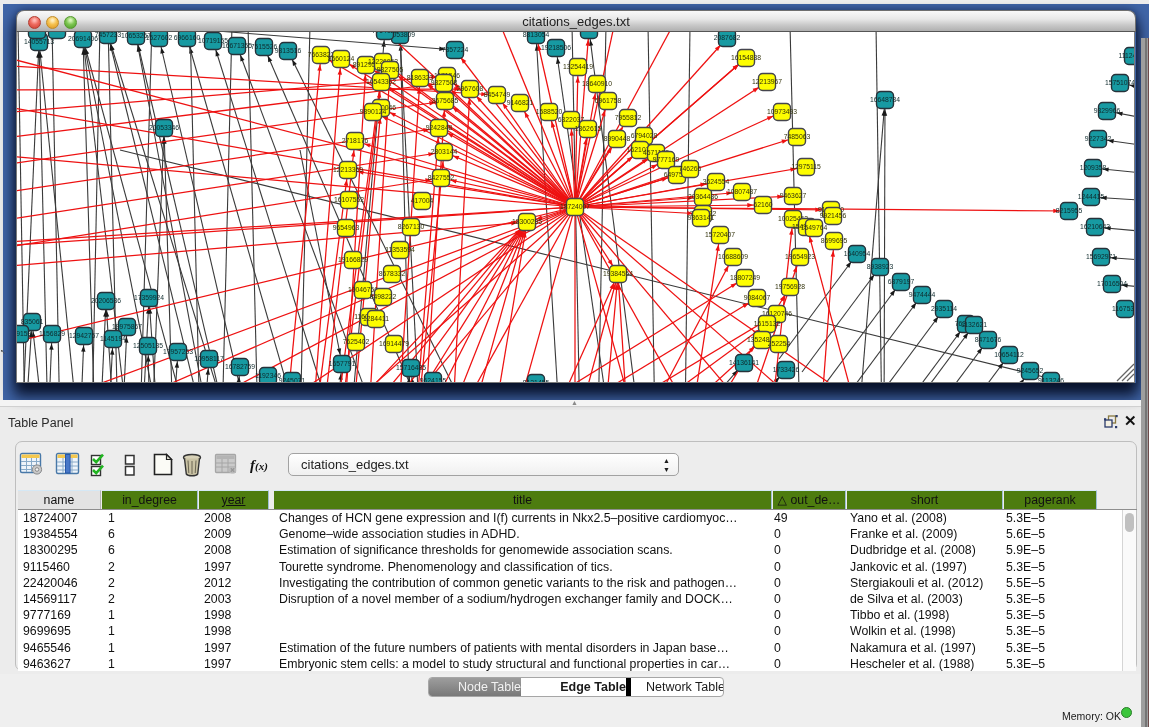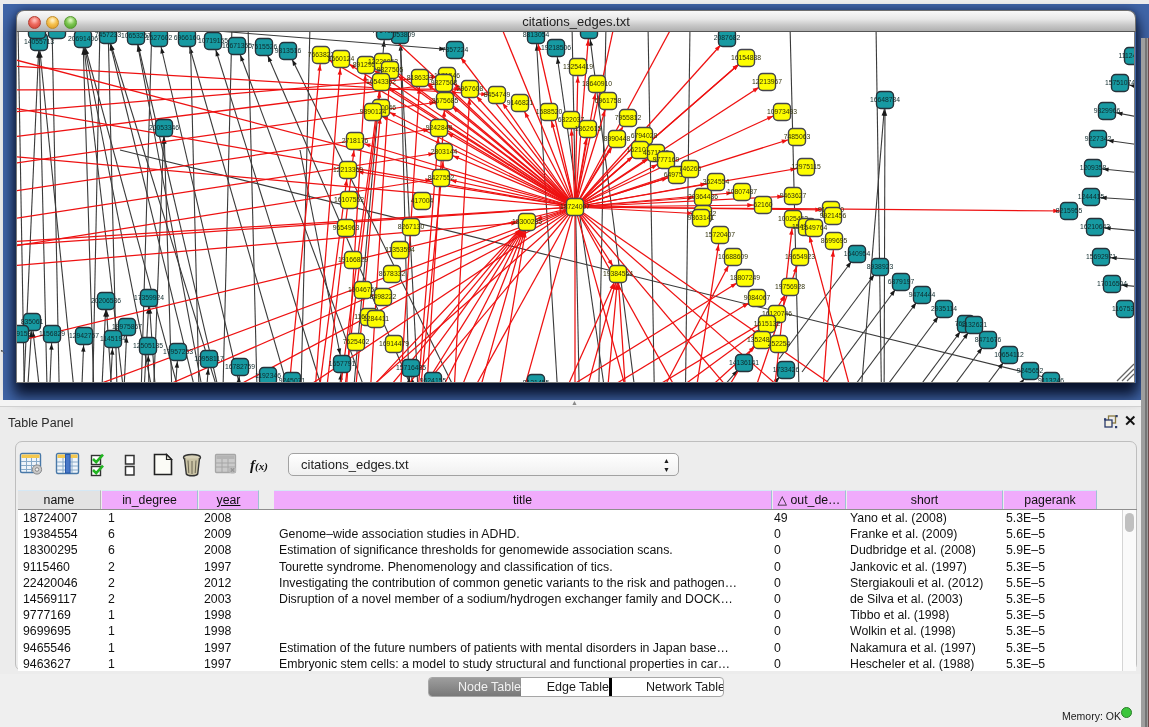--- a/index.html
+++ b/index.html
@@ -29,41 +29,41 @@
 #tpfloat { position:absolute; left:1104px; top:5px; width:14px; height:14px; }
 #tpclose { position:absolute; left:1124px; top:2px; font-size:15px; font-weight:bold; color:#111; }
 #container { position:absolute; left:15px; top:31px; width:1122px; height:230px;
   background:#ededed; border:1px solid #bebebe; border-radius:7px; }
 #belowc { position:absolute; left:0; top:264px; width:1149px; height:56px; background:#efefef;}
 #toolbar { position:absolute; left:0; top:10px; width:100%; height:28px; }
 #combo { position:absolute; left:272px; top:1px; width:391px; height:23px; background:linear-gradient(#ffffff,#f0f0f0);
   border:1px solid #a2a2a2; border-radius:5px; font-size:13px; color:#222; line-height:21px; padding-left:12px; }
 #combo .arr { position:absolute; right:8px; top:3px; font-size:7px; color:#1a1a1a; line-height:8.5px; }
 #thead { position:absolute; left:2px; top:48px; width:1104px; height:20px; font-size:12.3px; color:#111; }
-#thead .h { position:absolute; top:0; height:19px; background:#f0abfc; border-right:1px solid #9fc0d4; border-top:1px solid #d5e8f5; text-align:center; line-height:19px; }
+#thead .h { position:absolute; top:0; height:19px; background:#4d7c0f; border-right:1px solid #9fc0d4; border-top:1px solid #d5e8f5; text-align:center; line-height:19px; }
 #thead .hg { background:#e3e3e3; border-right:1px solid #b5b5b5; }
 #theadline { position:absolute; left:2px; top:67px; width:1119px; height:1px; background:#8e8e8e; }
 #tbody { position:absolute; left:2px; top:68px; width:1104px; height:161px; background:#fff; overflow:hidden;
   font-size:12.3px; color:#111; }
 .tr { position:absolute; left:0; width:1104px; height:16.2px; line-height:16.2px; white-space:nowrap; }
 .tr span { position:absolute; overflow:hidden; }
 .c0 { left:5px; width:80px; }
 .c1 { left:90px; width:80px; }
 .c2 { left:186px; width:70px; }
 .c3 { left:261px; width:494px; }
 .c4 { left:756px; width:68px; }
 .c5 { left:832px; width:155px; }
 .c6 { left:988px; width:92px; }
 #vscroll { position:absolute; left:1106px; top:68px; width:14px; height:161px; background:#fafafa; border-left:1px solid #d5d5d5;}
 #vthumb { position:absolute; left:2px; top:3px; width:9px; height:19px; background:#c0c0c0; border-radius:4.5px; }
 #tabs { position:absolute; left:428px; top:267px; width:296px; height:20px; border:1px solid #a6a6a6;
   border-radius:4px; background:#fff; font-size:12.5px; overflow:hidden; }
 #tabs .seg { position:absolute; top:0; height:20px; text-align:right; line-height:19px; color:#1a1a1a; }
 #seg1 { left:0; width:92px; background:linear-gradient(#9d9d9d,#747474); color:#f2f2f2 !important; }
-#seg2 { left:92px; width:91px; border-right:3px solid #000000;}
+#seg2 { left:92px; width:110px; border-right:5px solid #000000;font-weight:bold;}
 #seg3 { left:183px; width:113px; }
 #status { position:absolute; left:0; top:293px; width:1149px; height:27px; font-size:10.5px; color:#1a1a1a;padding-left:44px; }
 #memtxt { position:absolute; left:1062px; top:7px; }
 #memdot { position:absolute; left:1121px; top:4px; width:11px; height:11px; border-radius:50%;
   background:#3cc63c; border:1.5px solid #2a7d2a; }
 </style></head>
 <body>
 <div id="desktop"></div>
 <div id="rightcol">
     <div class="d1"></div>
@@ -834,32 +834,33 @@
           <path d="M19.8 16.3 l3.4 3.4 M23.2 16.3 l-3.4 3.4" stroke="#888" stroke-width="1.3"></path>
         </g>
 
         <text x="234" y="17.5" font-size="15" font-style="italic" font-weight="bold" font-family="Liberation Serif, serif" fill="#111">f<tspan font-size="11">(x)</tspan></text>
       </svg>
       <div id="combo">citations_edges.txt<div class="arr">▲<br>▼</div></div>
     </div>
     <div id="thead">
       <div class="h hg" style="left:0px; width:83px;">name</div>
       <div class="h" style="left:84px; width:96px;">in_degree</div>
-      <div class="h" style="left:181px; width:60px;text-decoration:underline;">year</div>
+      <div class="h" style="left:181px; width:70px;text-decoration:underline;">year</div>
       <div class="h" style="left:256px; width:498px;">title</div>
       <div class="h" style="left:755px; width:73px;">△ out_de…</div>
       <div class="h" style="left:829px; width:156px;">short</div>
       <div class="h" style="left:986px; width:93px;">pagerank</div>
     </div>
     <div id="theadline"></div>
     <div id="tbody">
 <div class="tr" style="top:0px">
 <span class="c0">18724007</span>
           <span class="c1">1</span>
           <span class="c2">2008</span>
+          <span class="c3">Changes of HCN gene expression and I(f) currents in Nkx2.5–positive cardiomyoc…</span>
           <span class="c4">49</span>
           <span class="c5">Yano et al. (2008)</span>
           <span class="c6">5.3E–5</span>
         </div>
 <div class="tr" style="top:16.200000000000045px">
 <span class="c0">19384554</span>
           <span class="c1">6</span>
           <span class="c2">2009</span>
           <span class="c3">Genome–wide association studies in ADHD.</span>
           <span class="c4">0</span>

